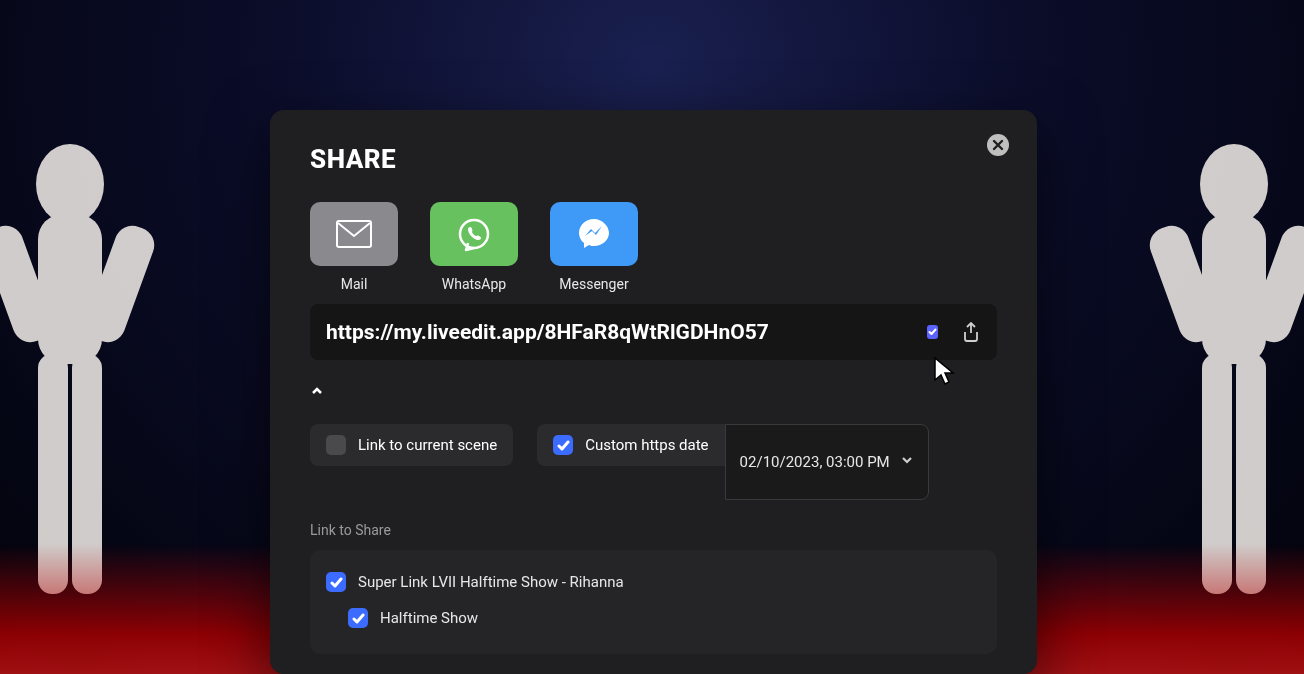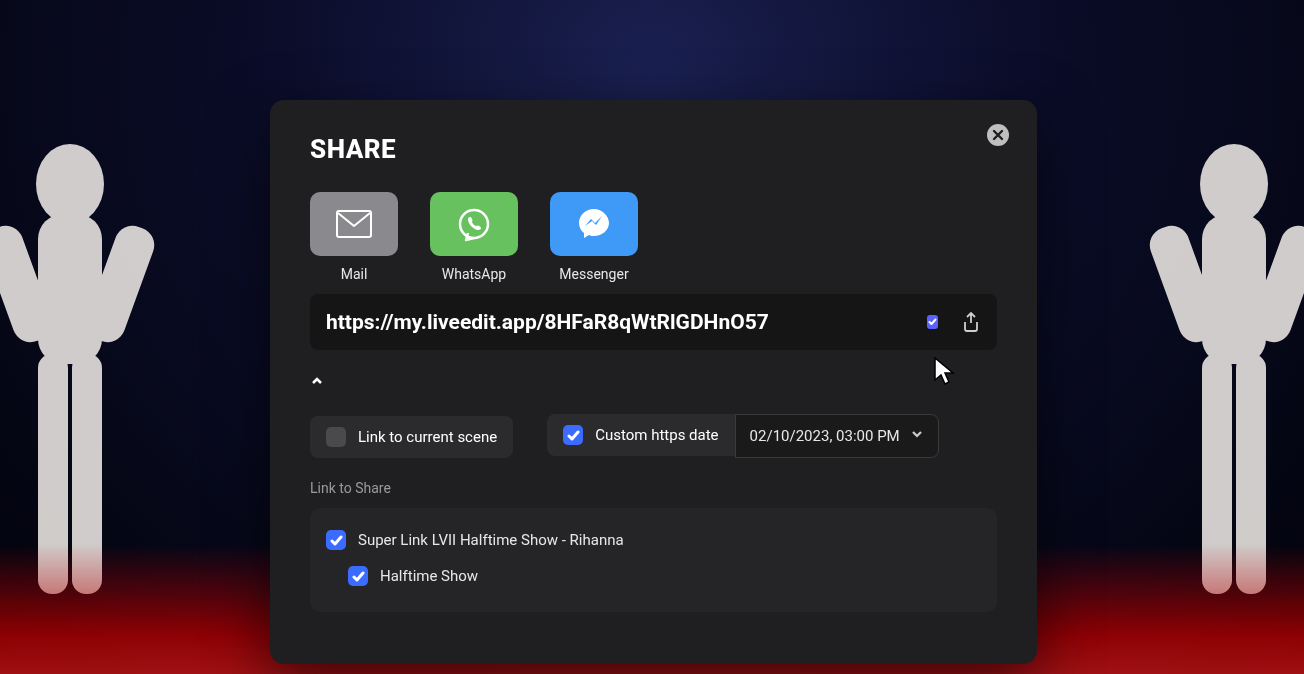--- a/index.html
+++ b/index.html
@@ -4,50 +4,50 @@
 <style>
   html,body{margin:0;padding:0;width:1304px;height:674px;overflow:hidden;font-family:-apple-system,BlinkMacSystemFont,"Segoe UI",Roboto,Helvetica,Arial,sans-serif;background:#000;}
   
   .bg{position:absolute;inset:0;background:radial-gradient(ellipse at 50% 10%,#1a2050 0%,#0b0d2a 40%,#02030a 100%);}
   .bg::after{content:"";position:absolute;left:0;right:0;bottom:0;height:130px;background:linear-gradient(to top,#d31515 0%,#b00 30%,rgba(0,0,0,0) 100%);opacity:.75;}
   .dancer{position:absolute;bottom:40px;width:180px;height:520px;}
   .dancer svg{width:100%;height:100%;}
   .d1{left:-20px;}
   .d2{right:-20px;transform:scaleX(-1);}
   
-  .modal{position:absolute;left:270px;top:100px;width:767px;height:564px;background:#1f1f21;border-radius:14px;box-shadow:0 20px 60px rgba(0,0,0,.6);color:#fff;overflow:hidden;}
+  .modal{position:absolute;left:270px;top:110px;width:767px;height:564px;background:#1f1f21;border-radius:14px;box-shadow:0 20px 60px rgba(0,0,0,.6);color:#fff;overflow:hidden;}
   .modal-inner{padding:34px 40px 0 40px;}
   .title{font-size:26px;font-weight:800;letter-spacing:.5px;margin:0 0 28px 0;}
   .close{position:absolute;top:24px;right:28px;width:22px;height:22px;border-radius:50%;background:#bfbfbf;display:flex;align-items:center;justify-content:center;cursor:pointer;}
   .close svg{width:12px;height:12px;}
   .share-row{display:flex;gap:32px;margin-bottom:12px;}
   .share-opt{display:flex;flex-direction:column;align-items:center;gap:10px;cursor:pointer;}
   .share-tile{width:88px;height:64px;border-radius:10px;display:flex;align-items:center;justify-content:center;}
   .tile-mail{background:#8a8a8e;}
   .tile-wa{background:#67c15e;}
   .tile-ms{background:#3e99f7;}
   .share-tile svg{width:36px;height:36px;fill:#fff;}
   .share-label{font-size:14px;color:#e7e7e7;}
   .url-box{background:#151516;border-radius:8px;height:56px;display:flex;align-items:center;padding:0 16px;margin-bottom:22px;position:relative;}
   .url-text{font-size:21px;font-weight:700;color:#fff;flex:1;white-space:nowrap;overflow:hidden;}
   .url-actions{display:flex;gap:18px;align-items:center;}
   .icon-btn{width:20px;height:20px;display:flex;align-items:center;justify-content:center;cursor:pointer;}
   .clip-icon svg{width:18px;height:18px;}
   .share-sys svg{width:18px;height:20px;stroke:#cfcfcf;fill:none;stroke-width:1.8;}
   .adv{display:flex;align-items:center;gap:10px;font-size:17px;font-weight:600;margin-bottom:22px;cursor:pointer;}
   .adv svg{width:14px;height:14px;stroke:#fff;fill:none;stroke-width:2.5;}
-  .opts-row{display:flex;gap:34px;margin-bottom:22px;align-items:flex-end;}
+  .opts-row{display:flex;gap:24px;margin-bottom:22px;}
   .pill{background:#2b2b2d;border-radius:8px;display:flex;align-items:center;gap:12px;padding:0 16px;height:42px;font-size:15px;}
   .chk{width:20px;height:20px;border-radius:5px;display:flex;align-items:center;justify-content:center;flex:0 0 20px;}
   .chk.empty{background:#4a4a4c;}
   .chk.on{background:#3b6cff;}
   .chk svg{width:13px;height:13px;stroke:#fff;fill:none;stroke-width:3;stroke-linecap:round;stroke-linejoin:round;}
   .date-group{display:flex;align-items:stretch;}
   .date-group .pill{border-radius:8px 0 0 8px;}
-  .date-field{background:#1a1a1b;border:1px solid #3a3a3c;border-radius:0 8px 8px 0;display:flex;align-items:center;gap:10px;padding:0 14px;height:42px;font-size:15px;color:#e7e7e7;cursor:pointer;}
+  .date-field{background:#1a1a1b;border:1px solid #3a3a3c;border-radius:0 8px 8px 0;display:flex;align-items:center;gap:10px;padding:16px 14px;height:42px;font-size:15px;color:#e7e7e7;cursor:pointer;}
   .date-field svg{width:14px;height:14px;stroke:#cfcfcf;fill:none;stroke-width:2.2;}
   .section-label{font-size:14px;color:#9a9a9c;margin-bottom:12px;}
   .tree{background:#252527;border-radius:10px;padding:14px 16px 18px 16px;}
   .tree-item{display:flex;align-items:center;gap:12px;font-size:15px;color:#e7e7e7;padding:8px 0;}
   .tree-item.level1{padding-left:22px;}
   .tree-item.level2{padding-left:44px;background:#2e2e30;border-radius:7px;padding-top:10px;padding-bottom:10px;padding-right:10px;margin-top:4px;}
   .tree-item .chev{margin-left:auto;width:22px;height:22px;border-radius:5px;background:#444;display:flex;align-items:center;justify-content:center;}
   .tree-item .chev svg{width:10px;height:10px;stroke:#ddd;fill:none;stroke-width:2.5;}
   
   .cursor{position:absolute;left:932px;top:356px;width:26px;height:30px;pointer-events:none;z-index:50;}

